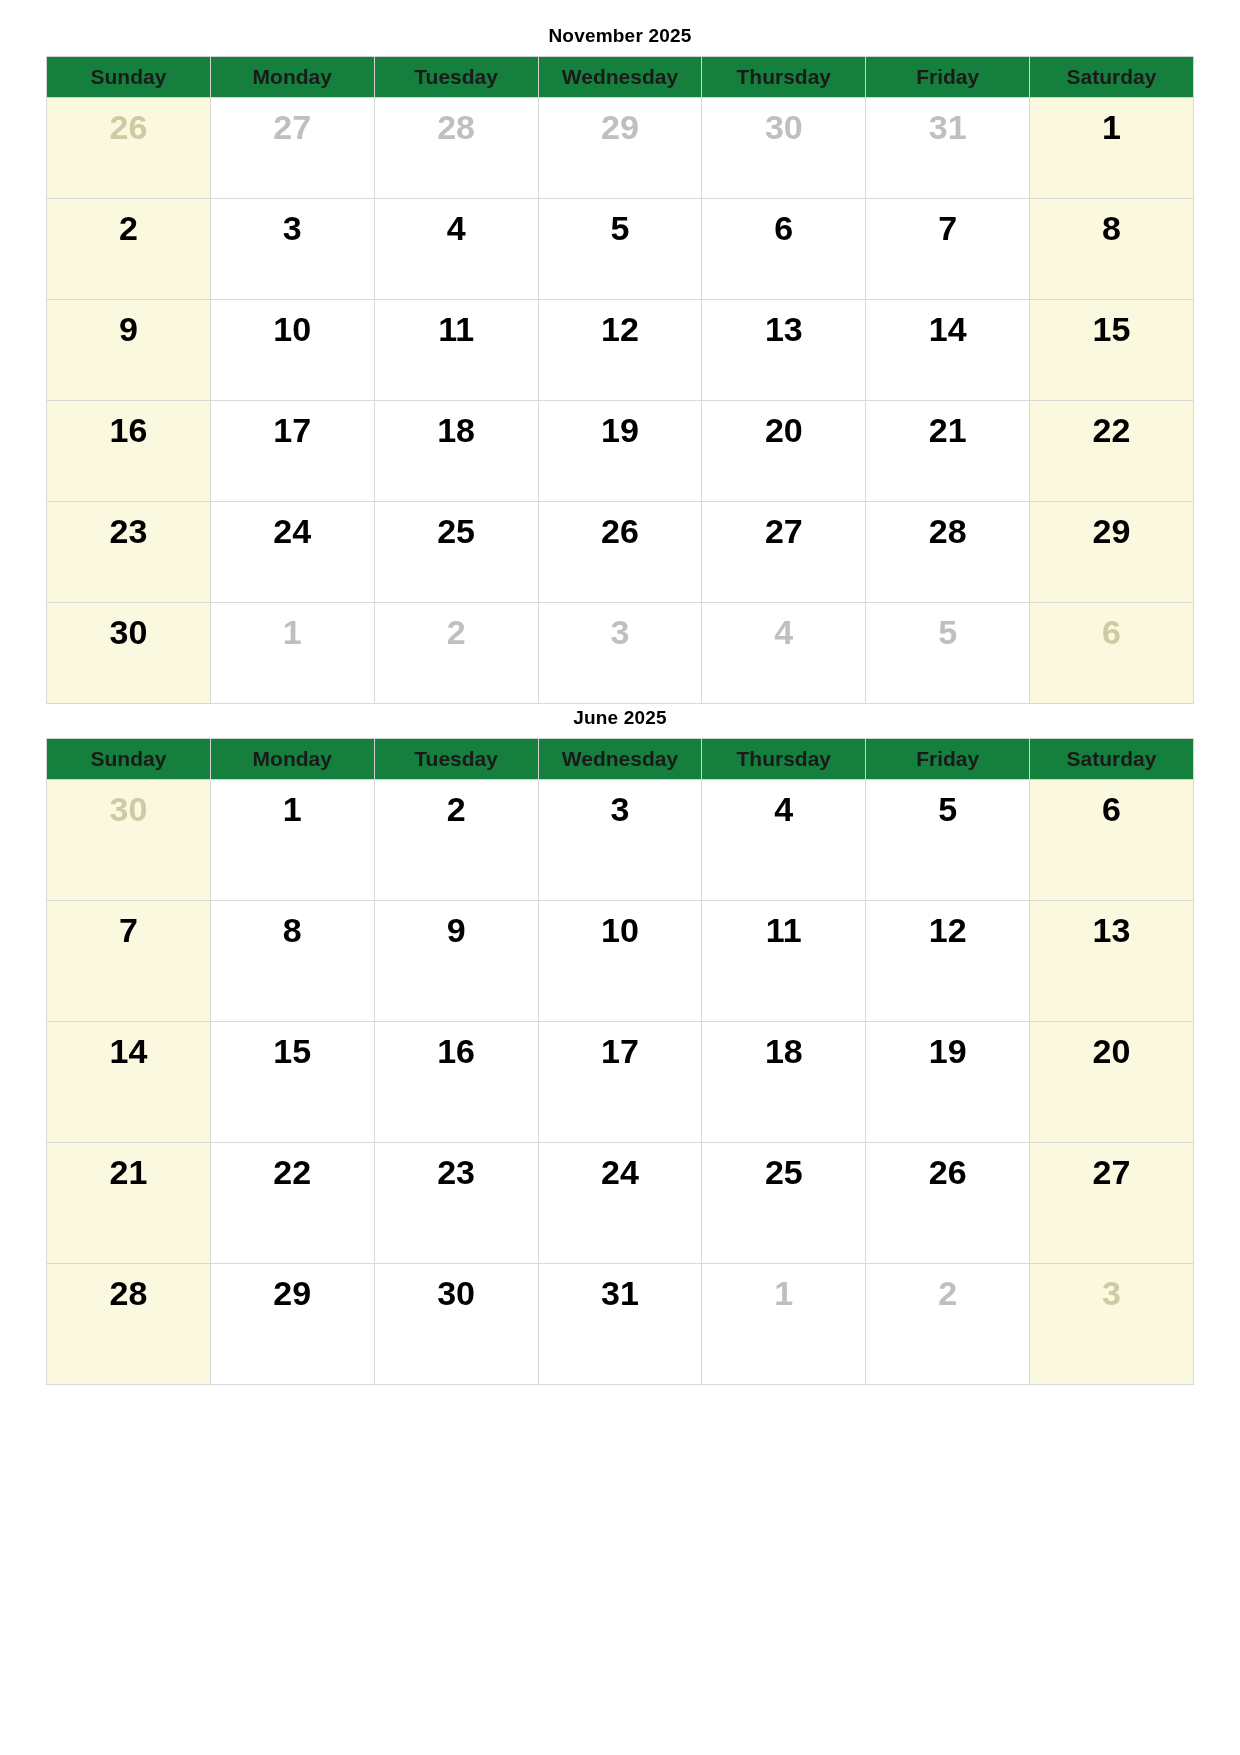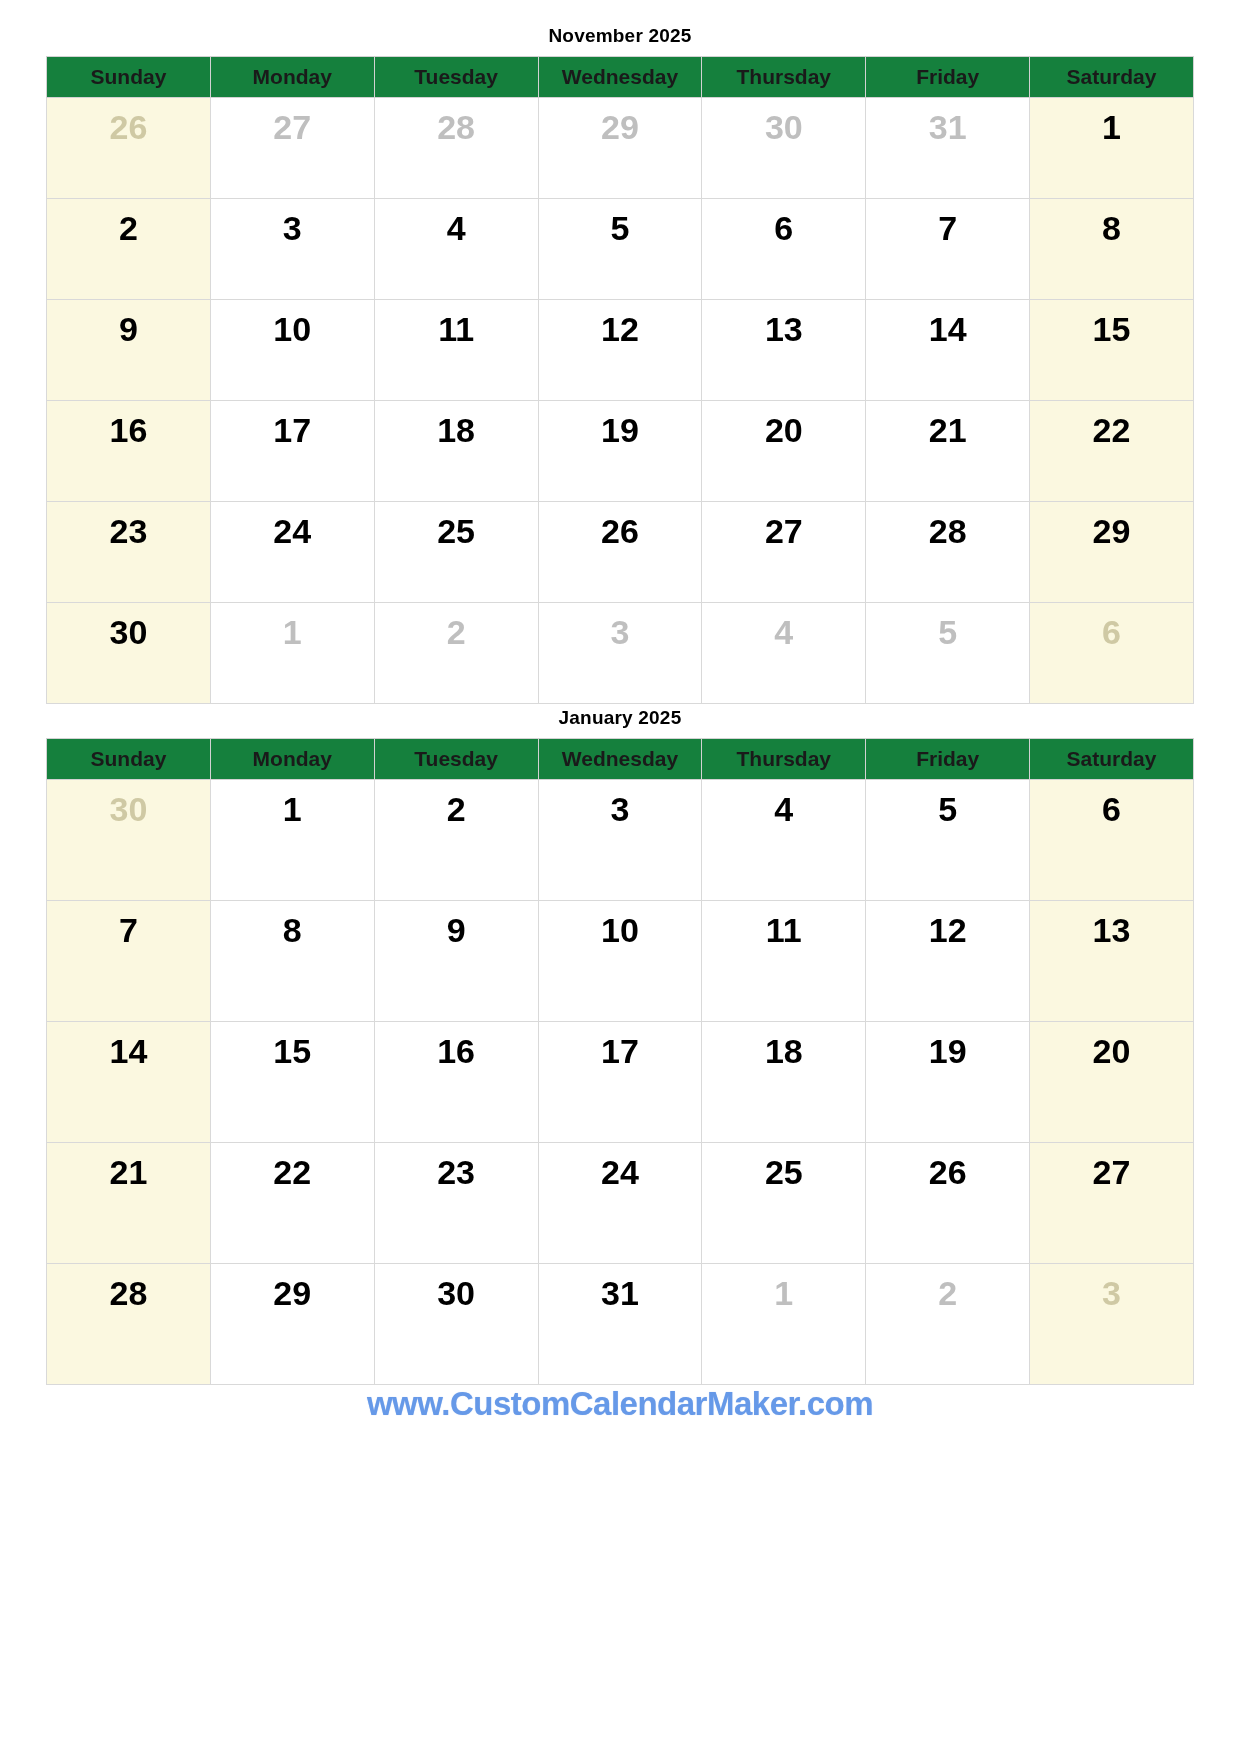--- a/index.html
+++ b/index.html
@@ -247,21 +247,21 @@
               <span class="num">6</span>
             </td>
           </tr>
         </tbody>
     </table>
   </div>
 
   <div class="spacer-mid"></div>
 
   <div class="month-block dec">
-    <div class="month-title">January 2025</div>
+    <div class="month-title">June 2025</div>
     <table class="cal">
       <thead>
         <tr>
           <th>Sunday</th>
           <th>Monday</th>
           <th>Tuesday</th>
           <th>Wednesday</th>
           <th>Thursday</th>
           <th>Friday</th>
           <th>Saturday</th>
@@ -380,17 +380,14 @@
               <span class="num">2</span>
             </td>
             <td class="other weekend">
               <span class="num">3</span>
             </td>
           </tr>
         </tbody>
     </table>
   </div>
 
-  <div class="footer">
-    <span class="site">www.CustomCalendarMaker.com</span>
-  </div>
 
 </div>
 
 </body></html>

